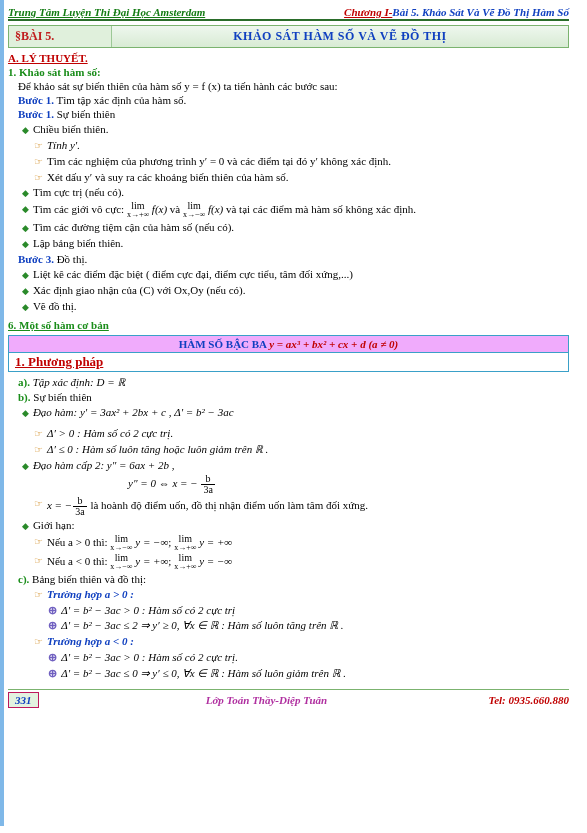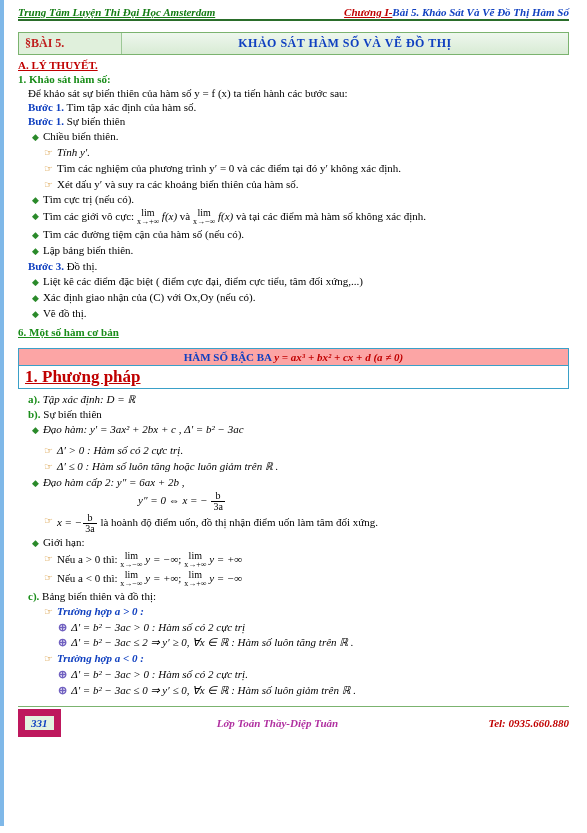--- a/index.html
+++ b/index.html
@@ -4,21 +4,21 @@
 <style>
   body {
     margin: 0;
     font-family: "Times New Roman", serif;
     font-size: 11px;
     background: #fff;
     color: #000;
     width: 587px;
   }
   .page {
-    padding: 6px 18px 10px 18px;
+    padding: 6px 18px 10px 8px;
     position: relative;
     min-height: 810px;
   }
   .left-gutter {
     position: absolute;
     left: 0; top: 0; bottom: 0;
     width: 4px;
     background: #7fb8e8;
   }
   .top-bar {
@@ -29,21 +29,21 @@
     font-weight: bold;
     padding-bottom: 1px;
     font-size: 11px;
   }
   .top-left { color: #137b13; text-decoration: underline; }
   .top-right .red { color: #c00000; text-decoration: underline; }
   .top-right .blue { color: #1040c0; font-style: italic; }
   .lesson-bar {
     display: flex;
     align-items: stretch;
-    margin-top: 11px;
+    margin-top: 4px;
     border: 1px solid #7bb36f;
     background: linear-gradient(#eef7ee, #d8ebd4);
     font-size: 12px;
   }
   .lesson-left {
     width: 90px;
     background: #e0f0dc;
     color: #c02020;
     font-weight: bold;
     padding: 3px 6px;
@@ -63,49 +63,49 @@
   .blue { color: #1040c0; font-weight: bold; }
   .body-text { margin: 2px 0 2px 10px; }
   .li { display: flex; gap: 4px; margin: 1px 0 1px 14px; line-height: 1.35; }
   .li2 { display: flex; gap: 4px; margin: 1px 0 1px 26px; line-height: 1.35; }
   .li3 { display: flex; gap: 4px; margin: 1px 0 1px 40px; line-height: 1.35; }
   .bullet-green { color: #2a8a2a; font-size: 9px; margin-top: 2px;}
   .hand { color: #d08a20; font-size: 10px; margin-top: 1px;}
   .plus { color: #7060c0; font-size: 11px; font-weight: bold;}
   .box-blue {
     border: 1px solid #3aa0c8;
-    background: #fca5a5;
+    background: #f0abfc;
     text-align: center;
     padding: 2px 0;
-    margin-top: 10px;
+    margin-top: 4px;
     font-weight: bold;
   }
   .box-blue .lbl { color: #1040c0; }
   .box-blue .expr { color: #c00000; font-style: italic; }
   .bar-red {
     border: 1px solid #3aa0c8;
     border-top: none;
     padding: 1px 6px;
     color: #c00000;
     font-weight: bold;
     text-decoration: underline;
-    font-size: 17px;
+    font-size: 13px;
   }
   .sub-a { color: #1a8d1a; font-weight: bold; }
   .centered { margin-left: 120px; }
   .footer {
     border-top: 1px solid #7bb36f;
     display: flex;
     align-items: center;
     margin-top: 8px;
     padding-top: 2px;
     font-size: 11px;
   }
   .pg-box {
-    border: 7px solid #be185d;
+    border: 1px solid #be185d;
     background: #e3f2e0;
     color: #1040c0;
     font-weight: bold;
     font-style: italic;
     padding: 1px 6px;
     margin-right: 6px;
   }
   .foot-mid { color: #b030a0; font-style: italic; font-weight: bold; flex: 1; text-align: center; }
   .foot-right { color: #c00000; font-style: italic; font-weight: bold; }
   .math { font-style: italic; white-space: nowrap;}

